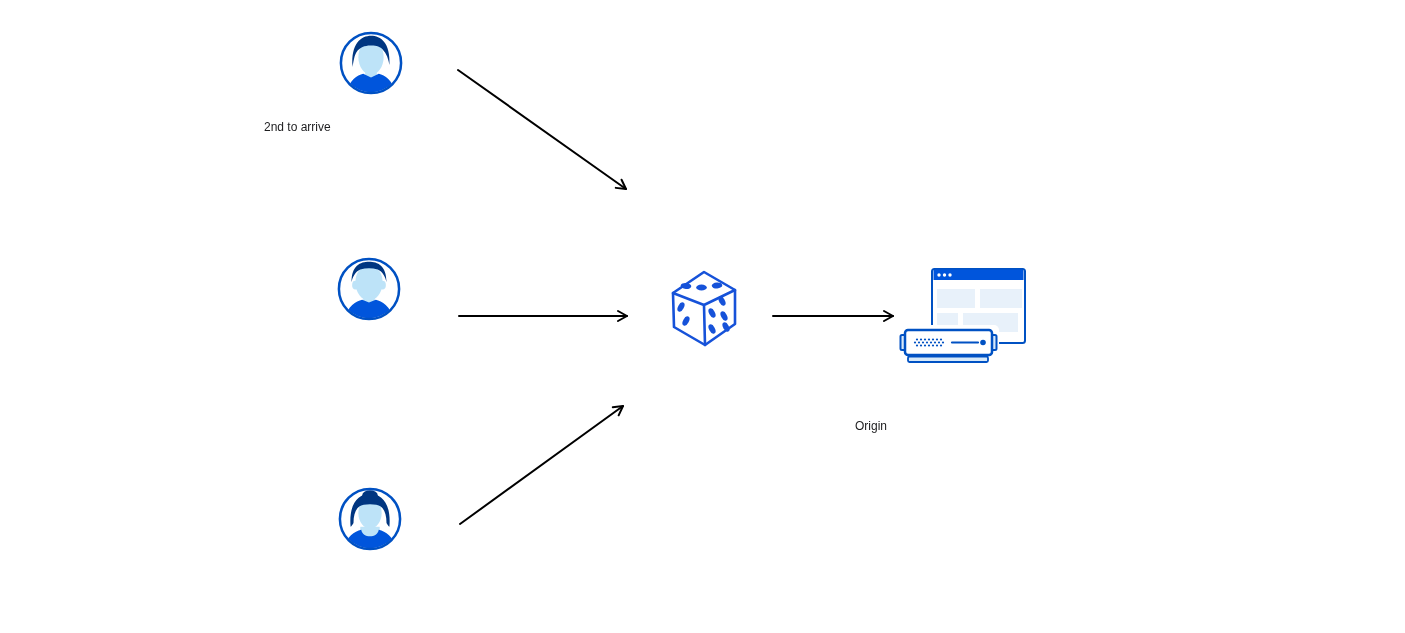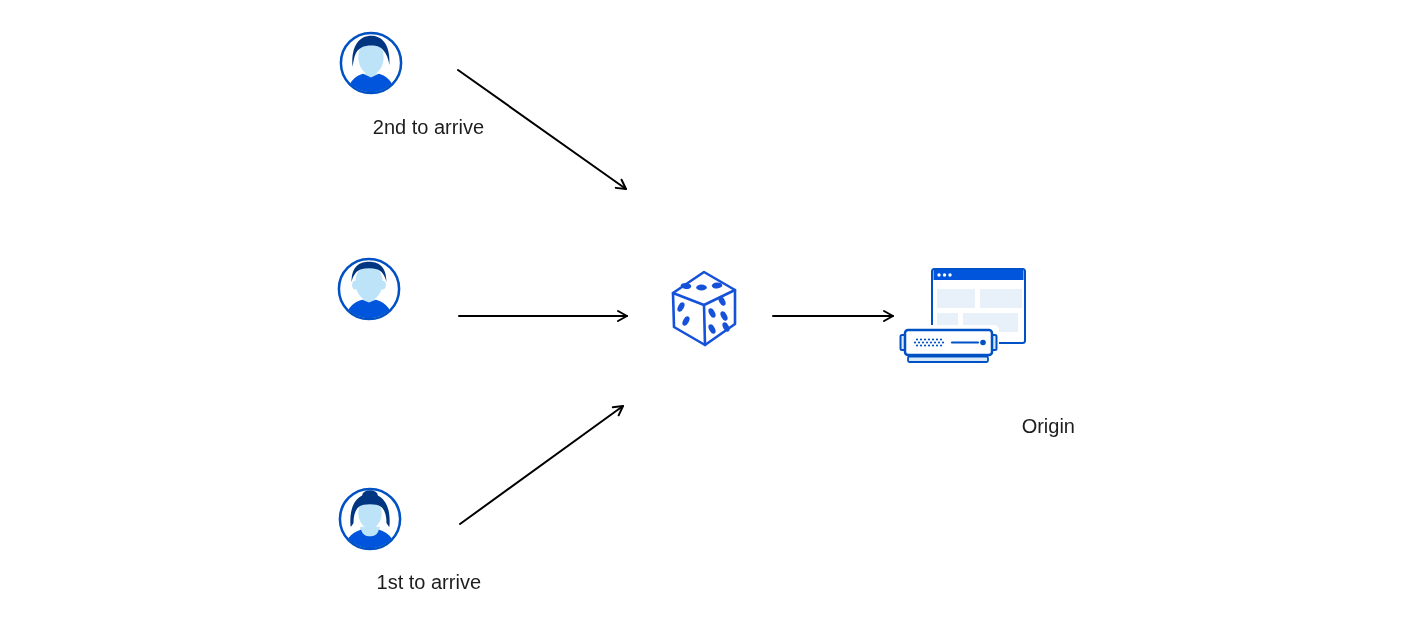--- a/index.html
+++ b/index.html
@@ -43,22 +43,22 @@
     stroke:var(--arrow-black);
     stroke-width:2;
     fill:none;
     stroke-linecap:round;
     stroke-linejoin:round;
   }
   .node{position:absolute;}
   .node-label{
     position:absolute;
     width:220px;
-    text-align:right;
-    font-size:20px;
+    text-align:left;
+    font-size:12px;
     color:var(--text-black);
     line-height:23px;
     white-space:nowrap;
   }
 </style>
 </head>
 <body>
 
 <div class="canvas">
 
@@ -125,21 +125,20 @@
         <rect x="24" y="42" width="20" height="26" fill="var(--skin-light-blue)"></rect>
         <rect x="29" y="34" width="10" height="12" fill="var(--skin-light-blue)"></rect>
         <path d="M6,70 C8,53 17,47 25,45 C26,54 42,54 43,45 C51,47 60,53 62,70 Z" fill="var(--fill-blue)"></path>
         <ellipse cx="34" cy="9.5" rx="8" ry="5" fill="var(--dark-navy)"></ellipse>
         <path d="M34,13 C42,13 46,20 46,28 C46,37 40,44 34,44 C28,44 22,37 22,28 C22,20 26,13 34,13 Z" fill="var(--skin-light-blue)"></path>
         <path d="M14,42 C12,18 22,8 34,8 C46,8 56,18 54,42 C53,41 52,40 51,38 C51,30 49,24 45,21 C41,18 27,18 23,21 C19,24 17,30 17,38 C16,40 15,41 14,42 Z" fill="var(--dark-navy)"></path>
       </g>
       <circle cx="34" cy="34" r="31" fill="none" stroke="var(--outline-blue)" stroke-width="2.6"></circle>
     </svg>
   </div>
-  <div class="node-label" style="left:261px;top:571px;">1st to arrive</div>
 
   <div class="node" style="left:668px;top:268px;">
     <svg width="72" height="82" viewBox="0 0 72 82">
       <path d="M36,4 L67,22 L67,56 L37,77 L6,59 L5,25 Z" fill="#ffffff"></path>
       <path d="M5,25 L36,37 M67,22 L36,37 M36,37 L37,77" fill="none" stroke="var(--dice-blue)" stroke-width="2.6" stroke-linecap="round"></path>
 
       <ellipse cx="18" cy="18" rx="5.3" ry="3" fill="var(--dice-blue)" transform="rotate(6 18 18)"></ellipse>
       <ellipse cx="33.5" cy="19.5" rx="5.3" ry="3" fill="var(--dice-blue)"></ellipse>
       <ellipse cx="49" cy="17.5" rx="5.3" ry="3" fill="var(--dice-blue)" transform="rotate(-4 49 17.5)"></ellipse>
 

